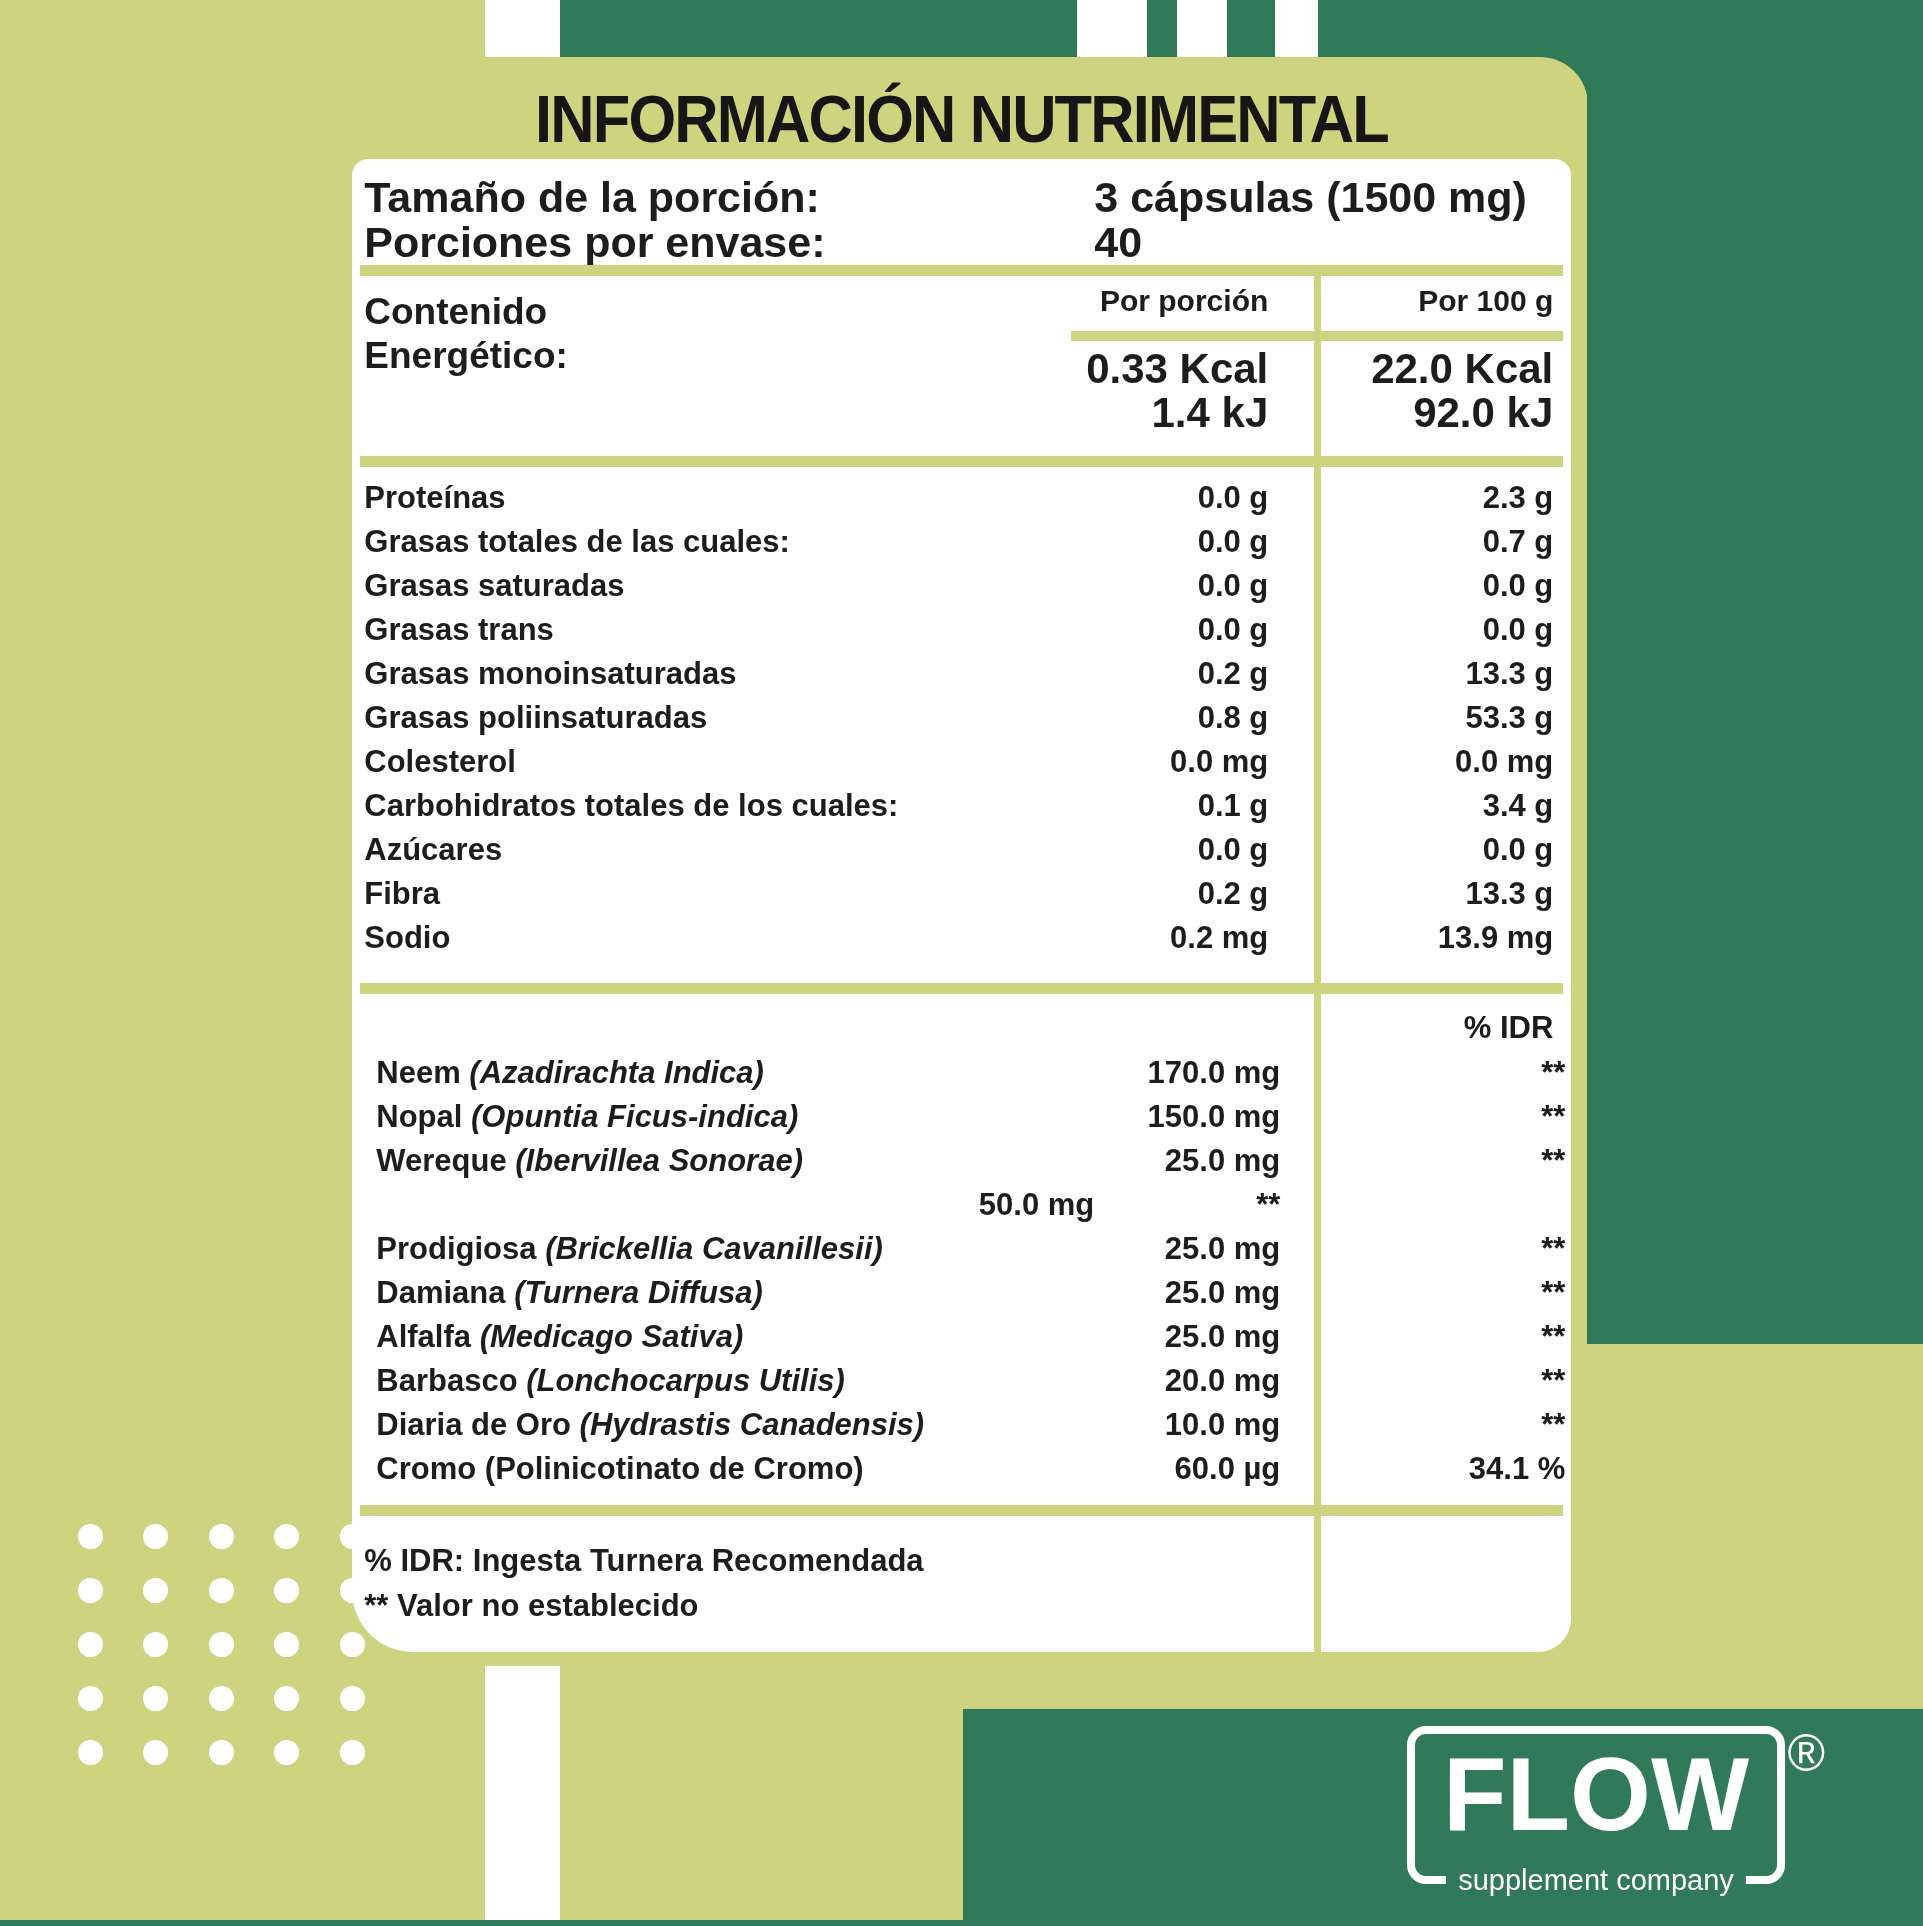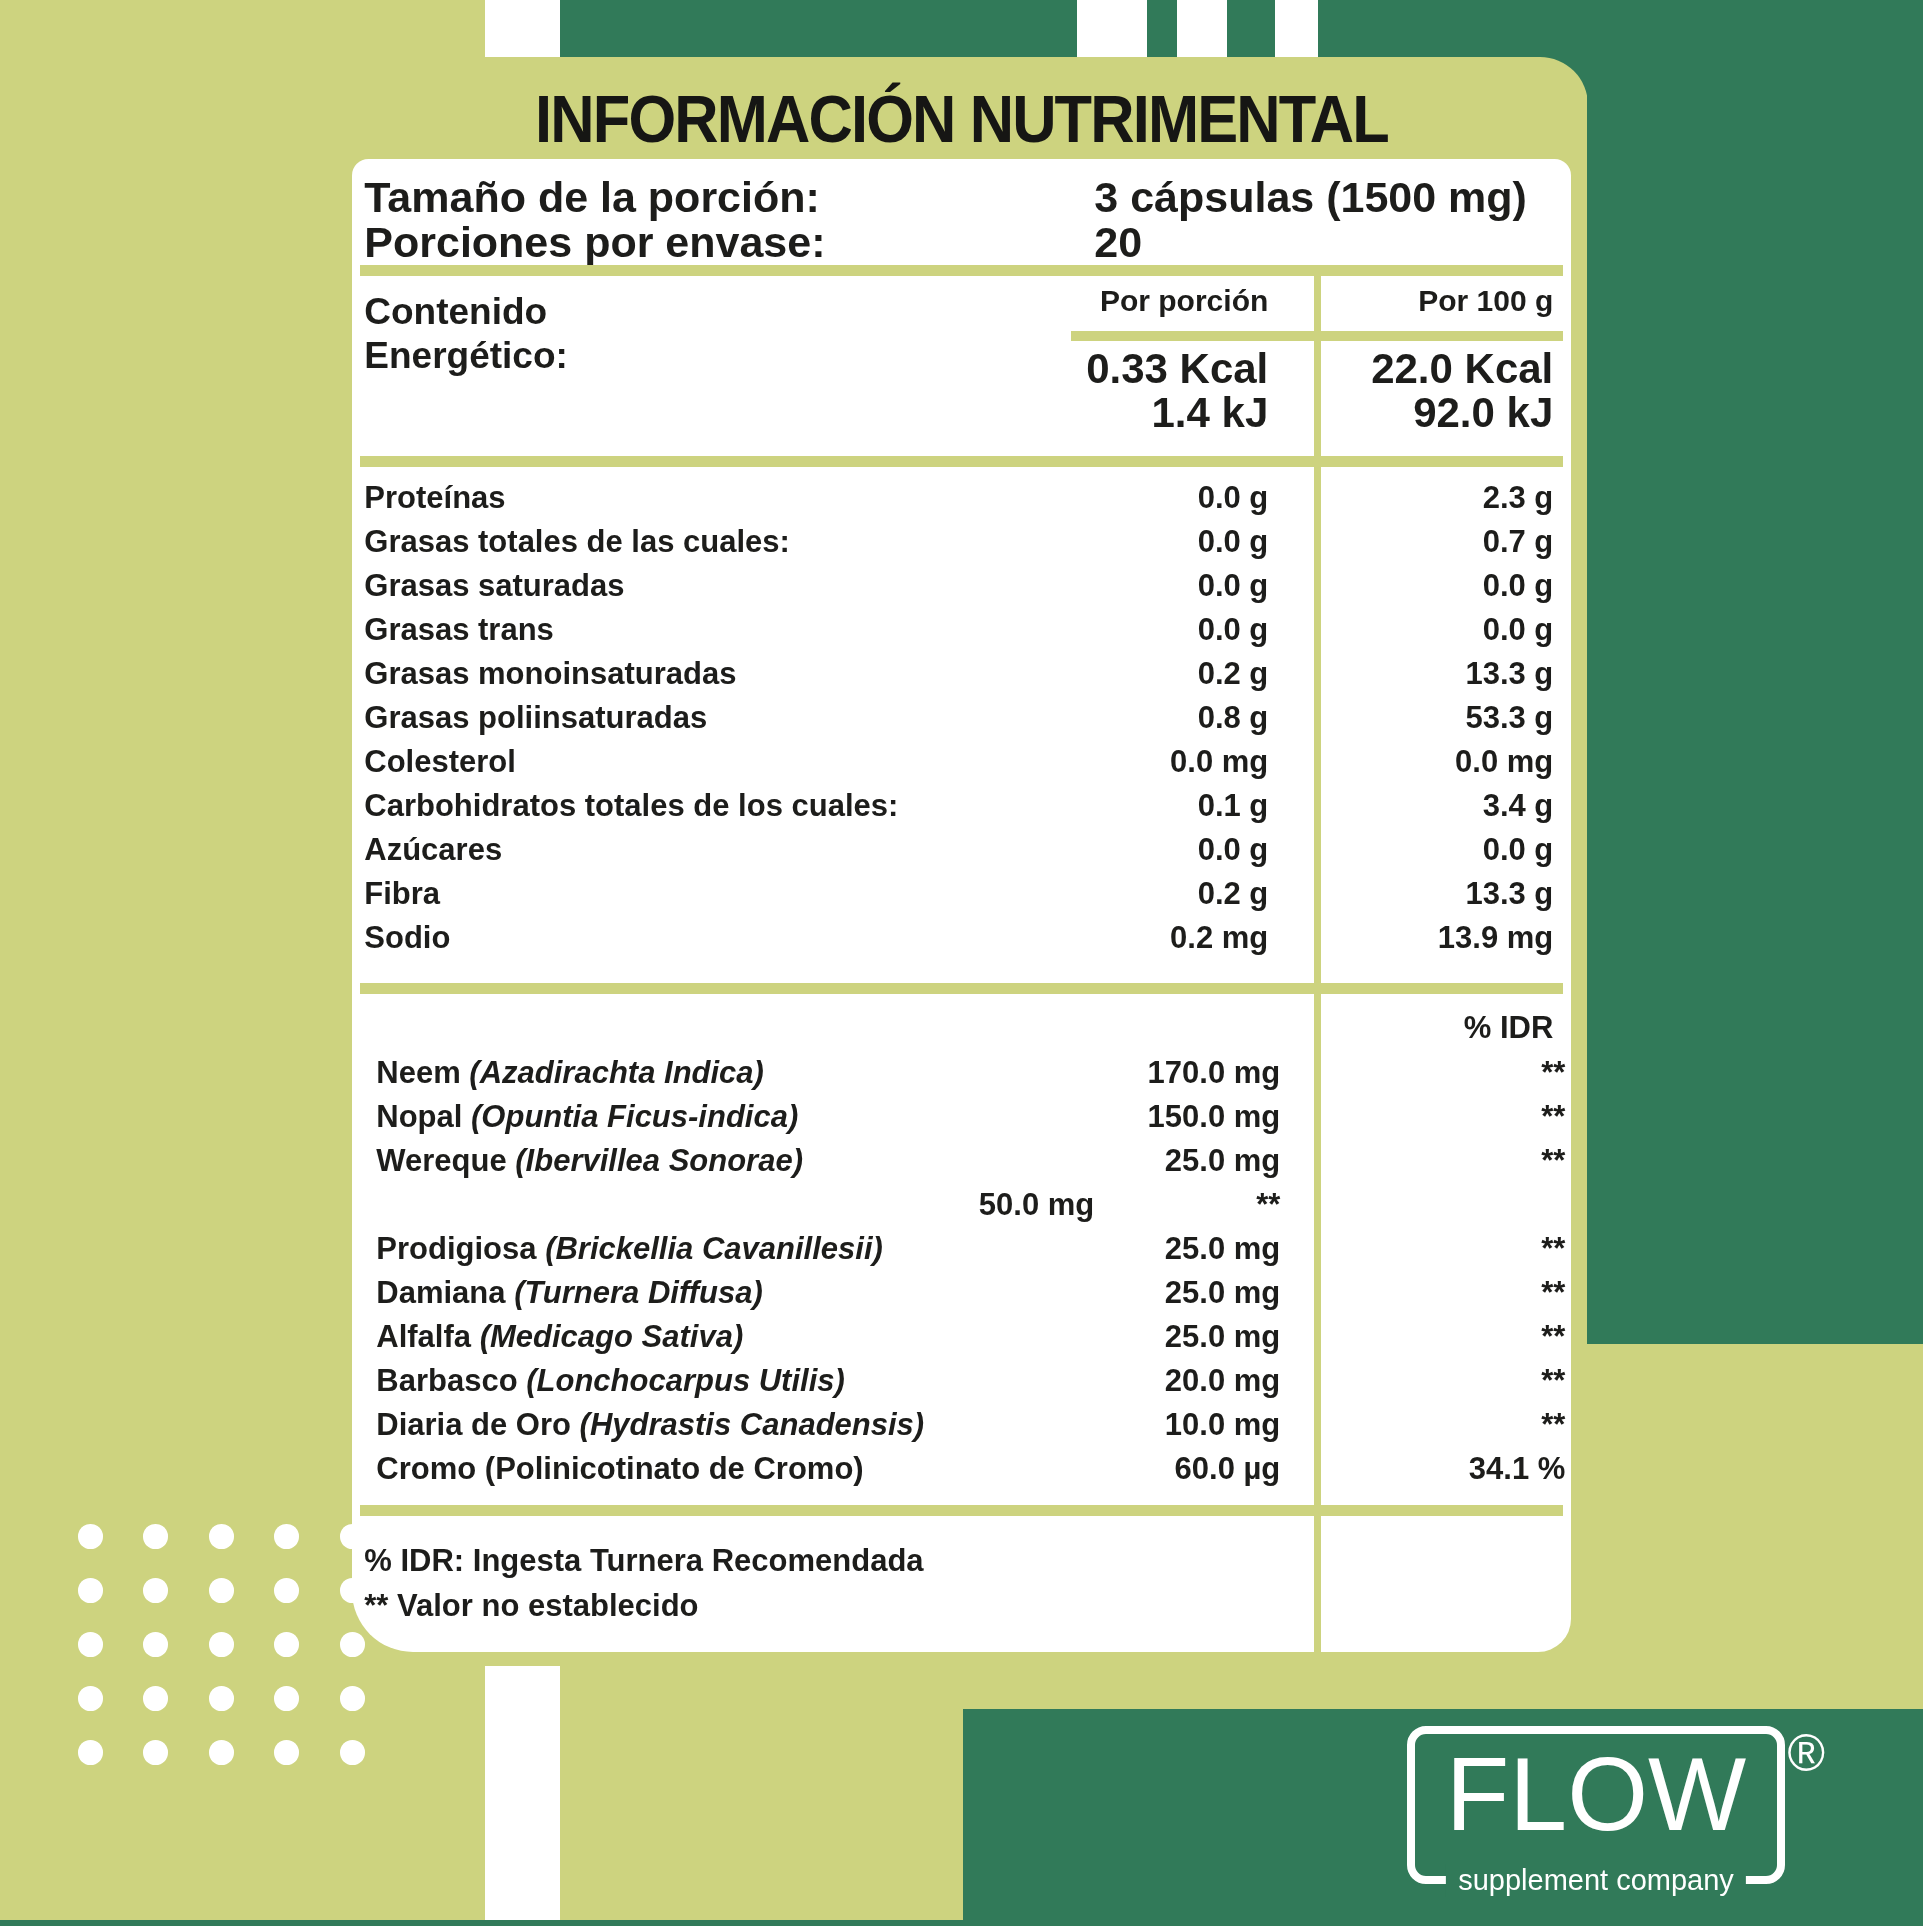--- a/index.html
+++ b/index.html
@@ -70,21 +70,21 @@
   #nutrient-rows{position:absolute;top:317px;left:0;right:0;}
   #herb-rows{position:absolute;top:892px;left:0;right:0;padding-left:12px;}
   .footline{font-size:31px;font-weight:700;}
   
   #logo-box{
     left:1407px;top:1726px;width:378px;height:158px;z-index:4;
     border:8.2px solid #fff;border-radius:19px;
   }
   #logo-brand{
     position:absolute;left:0;right:0;top:1.4px;text-align:center;
-    font-size:104px;font-weight:400;letter-spacing:0;color:#fff;
+    font-size:104px;font-weight:700;letter-spacing:0;color:#fff;
   }
   #logo-sub{
     position:absolute;left:50%;bottom:-20.5px;transform:translateX(-50%);
     background:var(--green);padding:0 12.3px;white-space:nowrap;
     font-size:29px;font-weight:400;color:#fff;
   }
   #logo-reg{
     position:absolute;right:-48px;top:-9.6px;font-size:51px;color:#fff;font-weight:400;
   }
 </style>
@@ -133,21 +133,21 @@
 <div class="abs" id="page-title"><span>INFORMACIÓN NUTRIMENTAL</span></div>
 
 <div class="abs" id="card">
 
   <div class="sgrid h66" style="top:13.7px">
     <span>Tamaño de la porción:</span>
     <span>3 cápsulas (1500 mg)</span>
   </div>
   <div class="sgrid h66" style="top:59px">
     <span>Porciones por envase:</span>
-    <span>20</span>
+    <span>40</span>
   </div>
 
   <div class="bar" style="top:106px"></div>
   <div id="v-divider"></div>
 
   <div class="grid h66" style="top:119px">
     <span></span>
     <span class="num colhead">Por porción</span>
     <span class="num colhead">Por 100 g</span>
   </div>

